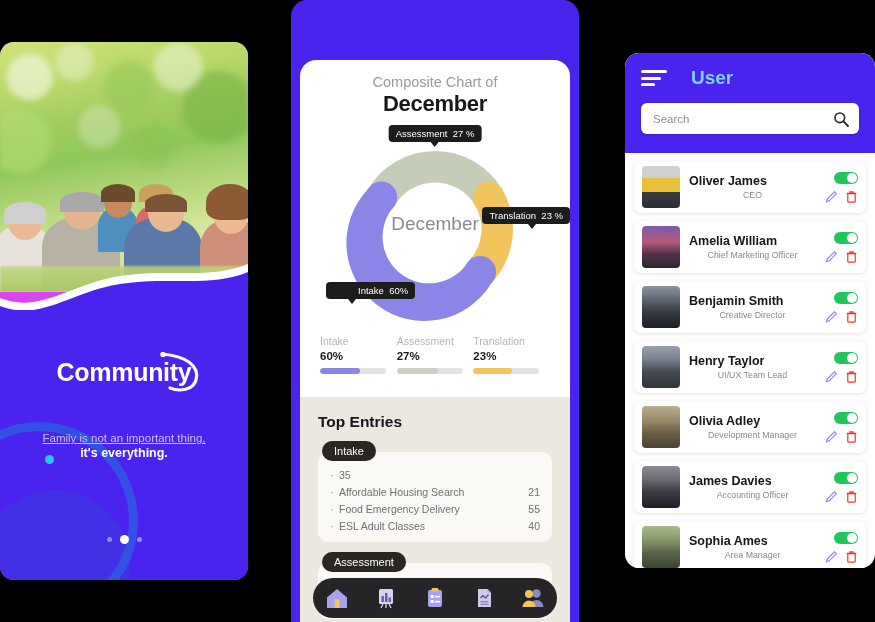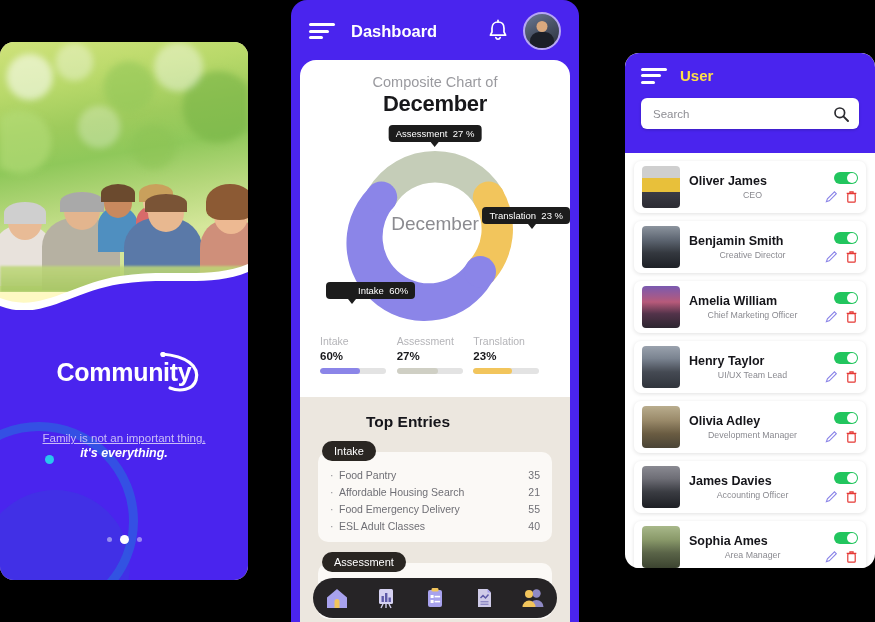--- a/index.html
+++ b/index.html
@@ -6,21 +6,21 @@
   body{
     width:875px;height:622px;background:#000;overflow:hidden;
     font-family:"Liberation Sans", sans-serif;
     position:relative;
   }
   .stage{position:absolute;inset:0;}
 
   
   .left-phone{
     position:absolute;left:0;top:42px;width:248px;height:538px;
-    border-radius:14px;overflow:hidden;background:#fef9c3;
+    border-radius:14px;overflow:hidden;background:#d946ef;
   }
   .lp-photo{
     position:absolute;left:0;top:0;width:248px;height:250px;overflow:hidden;
     background:linear-gradient(170deg,#cfe27a 0%,#b9d96a 18%,#9ecb5c 33%,#8fc85a 45%,#b5d77b 60%,#d5e79b 75%,#cfe090 100%);
   }
   .lp-photo .foliage{position:absolute;inset:0;
     background:
       radial-gradient(circle at 12% 14%,rgba(255,255,255,.55) 0 7%,transparent 8%),
       radial-gradient(circle at 30% 8%,rgba(255,255,255,.35) 0 6%,transparent 7%),
       radial-gradient(circle at 52% 18%,rgba(150,200,90,.65) 0 10%,transparent 11%),
@@ -46,21 +46,21 @@
     border:9px solid #2e5fe0;border-radius:50%;opacity:.75;}
   .lp-bg-deco2{position:absolute;left:-20px;bottom:-60px;width:150px;height:150px;
     background:#3b3be0;border-radius:50%;opacity:.55;}
   .lp-dot-cyan{position:absolute;left:45px;bottom:116px;width:9px;height:9px;border-radius:50%;background:#29c6ee;}
   .lp-logo{position:absolute;left:0;top:48px;width:100%;text-align:center;}
   .lp-logo .l1{color:#fff;font-size:25px;font-weight:bold;letter-spacing:-.3px;}
   .lp-logo .l2{color:#4fb3f7;font-size:19px;font-weight:bold;margin-top:-5px;letter-spacing:.2px;}
   .lp-swoosh{position:absolute;left:156px;top:42px;width:48px;height:42px;}
   .lp-tag{position:absolute;left:0;top:122px;width:100%;text-align:center;padding:0 18px;box-sizing:border-box;}
   .lp-tag .t1{color:#c9bdf7;font-size:11.5px;text-decoration:underline;}
-  .lp-tag .t2{color:#fff;font-size:12.5px;font-weight:bold;margin-top:2px;font-style:italic;}
+  .lp-tag .t2{color:#fff;font-size:12.5px;font-weight:bold;margin-top:2px;}
   .lp-dots{position:absolute;left:0;bottom:36px;width:100%;display:flex;justify-content:center;gap:8px;align-items:center;}
   .lp-dots i{width:5px;height:5px;border-radius:50%;background:rgba(255,255,255,.45);display:block;}
   .lp-dots i.on{width:9px;height:9px;background:#fff;}
 
   
   .mid-phone{
     position:absolute;left:291px;top:0;width:288px;height:622px;
     background:#4a24ee;border-radius:16px 16px 0 0;overflow:hidden;
   }
   .mp-header{height:62px;display:flex;align-items:center;padding:0 18px;box-sizing:border-box;}
@@ -94,36 +94,36 @@
   .tip-intake:after{left:22px;bottom:-5px;border-left:4px solid transparent;border-right:4px solid transparent;border-top:5px solid #1c1c1c;}
 
   .legend-row{display:flex;padding:4px 20px 0 20px;box-sizing:border-box;}
   .legend-col{flex:1;}
   .legend-col .lname{color:#b4b4b8;font-size:10.5px;}
   .legend-col .lval{color:#1a1a1d;font-size:11.5px;font-weight:bold;margin-top:3px;}
   .lbar{height:6px;border-radius:3px;background:#e3e3e3;margin-top:6px;width:66px;overflow:hidden;}
   .lbar i{display:block;height:100%;border-radius:3px;}
 
   .top-entries{position:absolute;left:0;top:337px;width:270px;height:225px;background:#ece7df;padding:16px 18px 0 18px;box-sizing:border-box;}
-  .te-title{color:#15151a;font-size:15.5px;font-weight:bold;margin-left:48px;}
+  .te-title{color:#15151a;font-size:15.5px;font-weight:bold;}
   .te-chip{display:inline-block;background:#2a2622;color:#fff;font-size:11px;padding:4px 12px;border-radius:11px;position:relative;z-index:2;margin-top:10px;margin-left:4px;}
   .te-box{background:#fbf9f6;border-radius:10px;margin-top:-9px;padding:14px 12px 8px 12px;}
   .te-item{display:flex;align-items:center;font-size:10.5px;color:#6f6f75;padding:2.5px 0;}
   .te-item .dot{width:9px;color:#8e8e94;}
   .te-item .nm{flex:1;}
   .te-item .vl{color:#6f6f75;}
 
   .bottom-nav{position:absolute;left:13px;bottom:4px;width:244px;height:40px;background:#262426;border-radius:20px;display:flex;align-items:center;justify-content:space-around;}
   .nav-ico{width:26px;height:26px;position:relative;cursor:pointer;}
 
   
   .right-phone{position:absolute;left:625px;top:53px;width:250px;height:515px;background:#fff;border-radius:14px;overflow:hidden;}
   .rp-header{background:#4a24ee;height:100px;border-radius:14px 14px 0 0;padding:14px 16px 0 16px;box-sizing:border-box;}
   .rp-top{display:flex;align-items:center;}
-  .rp-title{color:#fde047;font-size:15px;font-weight:bold;margin-left:13px;}
+  .rp-title{color:#7dd3fc;font-size:19px;font-weight:bold;margin-left:24px;}
   .searchbox{margin-top:14px;background:#fff;border-radius:6px;height:31px;display:flex;align-items:center;padding:0 10px;box-shadow:0 1px 3px rgba(0,0,0,.2);}
   .searchbox input{border:none;outline:none;flex:1;font-size:11.5px;color:#4a4a50;font-family:"Liberation Sans",sans-serif;background:transparent;}
   .searchbox input::placeholder{color:#8e8e94;}
   .user-list{padding:8px 9px 0 9px;}
   .user-row{background:#fff;border-radius:7px;box-shadow:0 1px 4px rgba(0,0,0,.12);padding:6px 8px;margin-bottom:8px;display:flex;align-items:center;height:40px;box-sizing:content-box;}
   .u-avatar{width:38px;height:42px;border-radius:4px;overflow:hidden;flex:0 0 38px;position:relative;}
   .u-mid{flex:1;margin-left:9px;min-width:0;}
   .u-name{font-size:12.5px;font-weight:bold;color:#15151a;line-height:1.15;}
   .u-role{font-size:8.8px;color:#8a8a90;margin-top:2px;text-align:center;}
   .u-right{width:42px;display:flex;flex-direction:column;align-items:flex-end;}
@@ -194,39 +194,20 @@
 
       <div class="lp-dots">
         <i></i>
         <i class="on"></i>
         <i></i>
       </div>
     </div>
   </div>
 
   <div class="mid-phone">
-    <div class="mp-header">
-      <div class="burger">
-        <span></span>
-          <span></span>
-          <span></span>
-      </div>
-      <div class="mp-title">Dashboard</div>
-      <div class="bell">
-        <svg viewBox="0 0 22 24" width="22" height="24">
-          <path d="M11 3 C7.2 3 5 5.6 5 9.2 V13 L3.4 16.2 H18.6 L17 13 V9.2 C17 5.6 14.8 3 11 3 Z" fill="none" stroke="#fff" stroke-width="1.7" stroke-linejoin="round"></path>
-          <path d="M11 1.4 V3" stroke="#fff" stroke-width="1.7" stroke-linecap="round"></path>
-          <path d="M8.8 18.6 a2.3 2.3 0 0 0 4.4 0" fill="none" stroke="#fff" stroke-width="1.7" stroke-linecap="round"></path>
-        </svg>
-      </div>
-      <div class="avatar-hdr">
-        <div class="f"></div>
-          <div class="b"></div>
-      </div>
-    </div>
 
     <div class="mp-card">
       <div class="chart-title-sm">Composite Chart of</div>
       <div class="chart-title-lg">December</div>
 
       <div class="donut-wrap">
         <svg viewBox="0 0 270 210" width="270" height="210">
           <g transform="translate(135,108)">
 
             <path d="M 0 -78 A 78 78 0 0 1 67.1 -39.7 L 40.1 -23.7 A 46.5 46.5 0 0 0 0 -46.5 Z" fill="#c5cdb8"></path>
@@ -282,21 +263,20 @@
         </div>
       </div>
 
       <div class="top-entries">
         <div class="te-title">Top Entries</div>
 
         <div class="te-chip">Intake</div>
         <div class="te-box">
           <div class="te-item">
             <span class="dot">·</span>
-            <span class="nm">Food Pantry</span>
             <span class="vl">35</span>
           </div>
           <div class="te-item">
             <span class="dot">·</span>
             <span class="nm">Affordable Housing Search</span>
             <span class="vl">21</span>
           </div>
           <div class="te-item">
             <span class="dot">·</span>
             <span class="nm">Food Emergency Delivery</span>
@@ -408,20 +388,42 @@
             </svg>
             <svg class="ico-btn" viewBox="0 0 14 14">
               <rect x="3" y="4" width="8" height="9" rx="1" fill="none" stroke="#e53935" stroke-width="1.3"></rect>
               <path d="M1.8 3.6 H12.2 M5.3 3.6 V2 H8.7 V3.6" stroke="#e53935" stroke-width="1.3" fill="none"></path>
             </svg>
           </div>
         </div>
       </div>
 
       <div class="user-row">
+        <div class="u-avatar" style="background:linear-gradient(180deg,#7a5ab0 0%,#b75a7a 38%,#53334a 66%,#2d2630 100%);"></div>
+        <div class="u-mid">
+          <div class="u-name">Amelia William</div>
+          <div class="u-role">Chief Marketing Officer</div>
+        </div>
+        <div class="u-right">
+          <div class="toggle">
+              <i></i>
+            </div>
+          <div class="u-acts">
+            <svg class="ico-btn" viewBox="0 0 14 14">
+              <path d="M1.5 12.5 L2.6 9.6 L10.2 2 L12.2 4 L4.6 11.6 Z" fill="none" stroke="#8b85e8" stroke-width="1.2"></path>
+            </svg>
+            <svg class="ico-btn" viewBox="0 0 14 14">
+              <rect x="3" y="4" width="8" height="9" rx="1" fill="none" stroke="#e53935" stroke-width="1.3"></rect>
+              <path d="M1.8 3.6 H12.2 M5.3 3.6 V2 H8.7 V3.6" stroke="#e53935" stroke-width="1.3" fill="none"></path>
+            </svg>
+          </div>
+        </div>
+      </div>
+
+      <div class="user-row">
         <div class="u-avatar" style="background:linear-gradient(180deg,#8c949e 0%,#5c6470 34%,#34383f 64%,#1d2026 100%);"></div>
         <div class="u-mid">
           <div class="u-name">Benjamin Smith</div>
           <div class="u-role">Creative Director</div>
         </div>
         <div class="u-right">
           <div class="toggle">
               <i></i>
             </div>
           <div class="u-acts">
@@ -430,42 +432,20 @@
             </svg>
             <svg class="ico-btn" viewBox="0 0 14 14">
               <rect x="3" y="4" width="8" height="9" rx="1" fill="none" stroke="#e53935" stroke-width="1.3"></rect>
               <path d="M1.8 3.6 H12.2 M5.3 3.6 V2 H8.7 V3.6" stroke="#e53935" stroke-width="1.3" fill="none"></path>
             </svg>
           </div>
         </div>
       </div>
 
       <div class="user-row">
-        <div class="u-avatar" style="background:linear-gradient(180deg,#7a5ab0 0%,#b75a7a 38%,#53334a 66%,#2d2630 100%);"></div>
-        <div class="u-mid">
-          <div class="u-name">Amelia William</div>
-          <div class="u-role">Chief Marketing Officer</div>
-        </div>
-        <div class="u-right">
-          <div class="toggle">
-              <i></i>
-            </div>
-          <div class="u-acts">
-            <svg class="ico-btn" viewBox="0 0 14 14">
-              <path d="M1.5 12.5 L2.6 9.6 L10.2 2 L12.2 4 L4.6 11.6 Z" fill="none" stroke="#8b85e8" stroke-width="1.2"></path>
-            </svg>
-            <svg class="ico-btn" viewBox="0 0 14 14">
-              <rect x="3" y="4" width="8" height="9" rx="1" fill="none" stroke="#e53935" stroke-width="1.3"></rect>
-              <path d="M1.8 3.6 H12.2 M5.3 3.6 V2 H8.7 V3.6" stroke="#e53935" stroke-width="1.3" fill="none"></path>
-            </svg>
-          </div>
-        </div>
-      </div>
-
-      <div class="user-row">
         <div class="u-avatar" style="background:linear-gradient(180deg,#9aa2ad 0%,#7a8390 30%,#454a53 62%,#30343b 100%);"></div>
         <div class="u-mid">
           <div class="u-name">Henry Taylor</div>
           <div class="u-role">UI/UX Team Lead</div>
         </div>
         <div class="u-right">
           <div class="toggle">
               <i></i>
             </div>
           <div class="u-acts">

